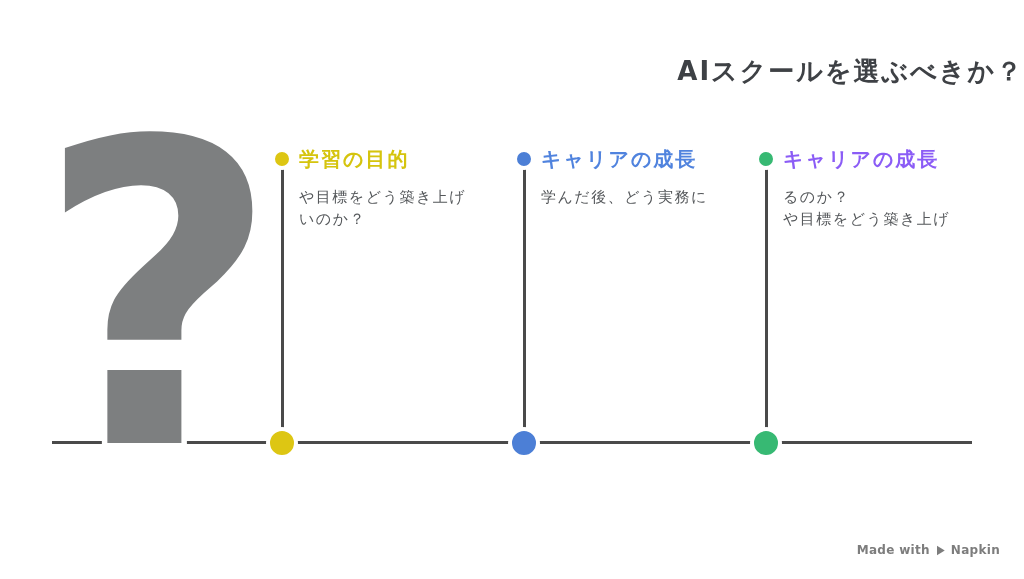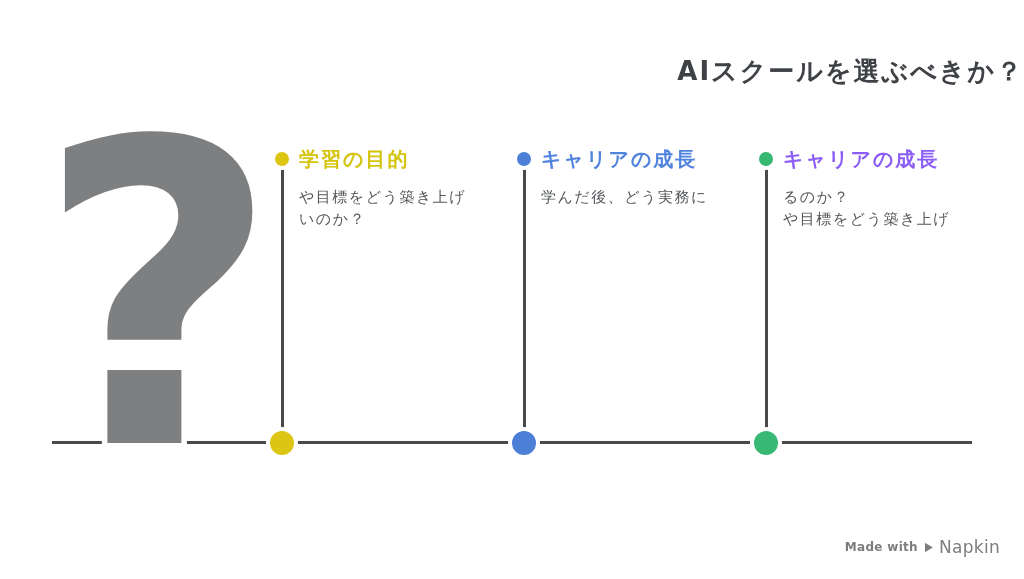--- a/index.html
+++ b/index.html
@@ -76,21 +76,21 @@
     color: #54575a; white-space: nowrap;
   }
 
   
   .footer {
     position: absolute; right: 24px; bottom: 22px;
     display: flex; align-items: center; gap: 4px;
     color: #7d7d7d;
   }
   .footer .made-with { font-size: 12px; font-weight: 600; letter-spacing: 0.3px; }
-  .footer .brand     { font-size: 17px; font-weight: 400; letter-spacing: 0.3px; }
+  .footer .brand     { font-size: 12px; font-weight: 700; letter-spacing: 0.3px; }
   .footer svg { display: block; }
 </style>
 </head>
 <body>
 
 <div id="canvas">
 
   <div class="title">AIスクールを選ぶべきか？</div>
 
   <div class="qmark">

